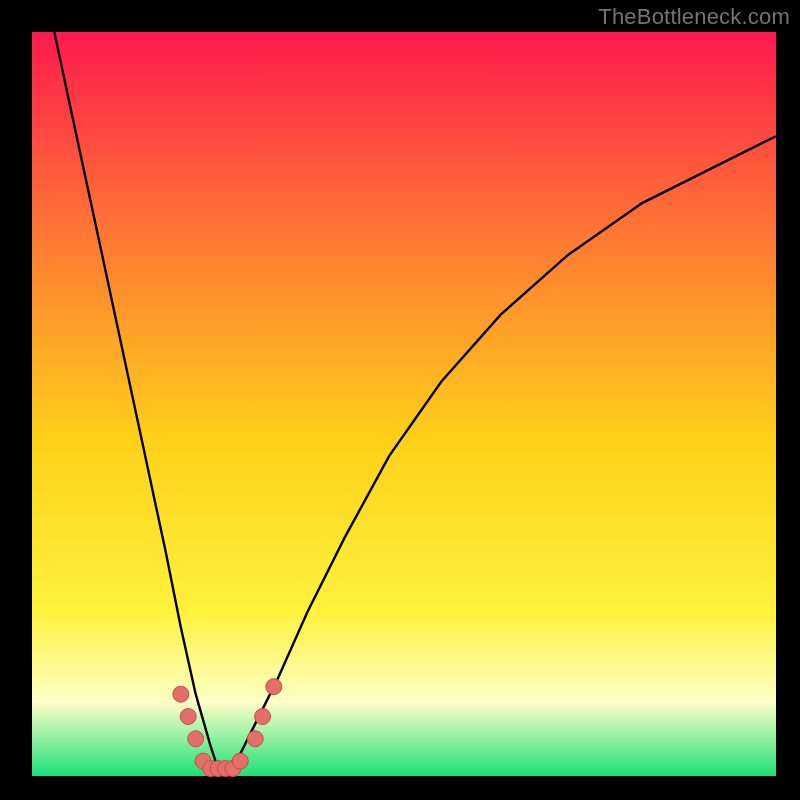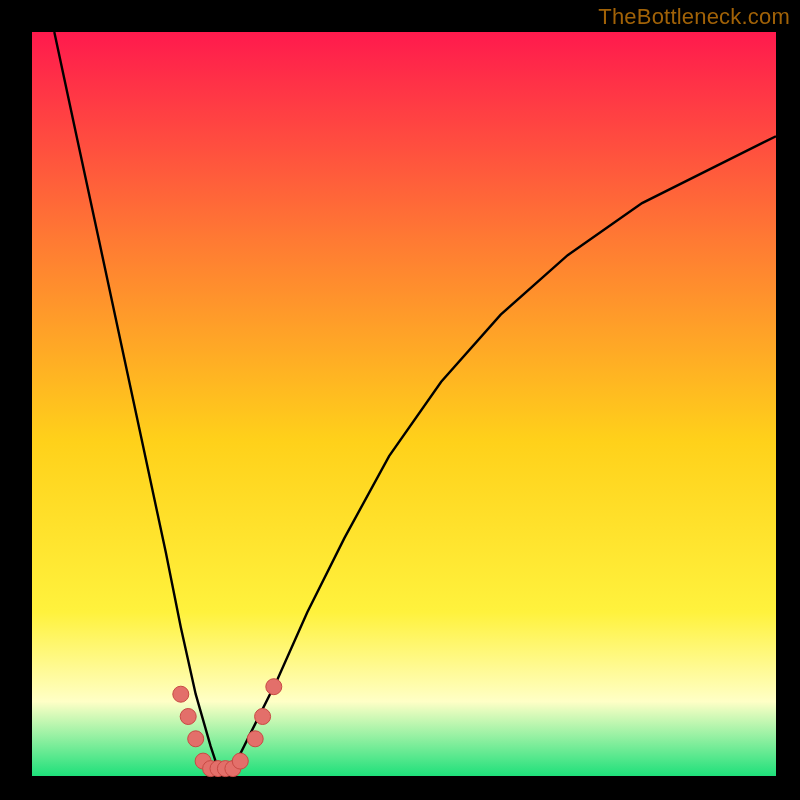--- a/index.html
+++ b/index.html
@@ -16,21 +16,21 @@
     width: 800px;
     height: 800px;
     background: #000;
   }
   .attribution {
     position: absolute;
     top: 4px;
     right: 10px;
     font-size: 22px;
     font-weight: 500;
-    color: #a16207;
+    color: #737373;
     letter-spacing: 0.2px;
     z-index: 5;
   }
   svg {
     position: absolute;
     top: 0;
     left: 0;
   }
 </style>
 </head>

